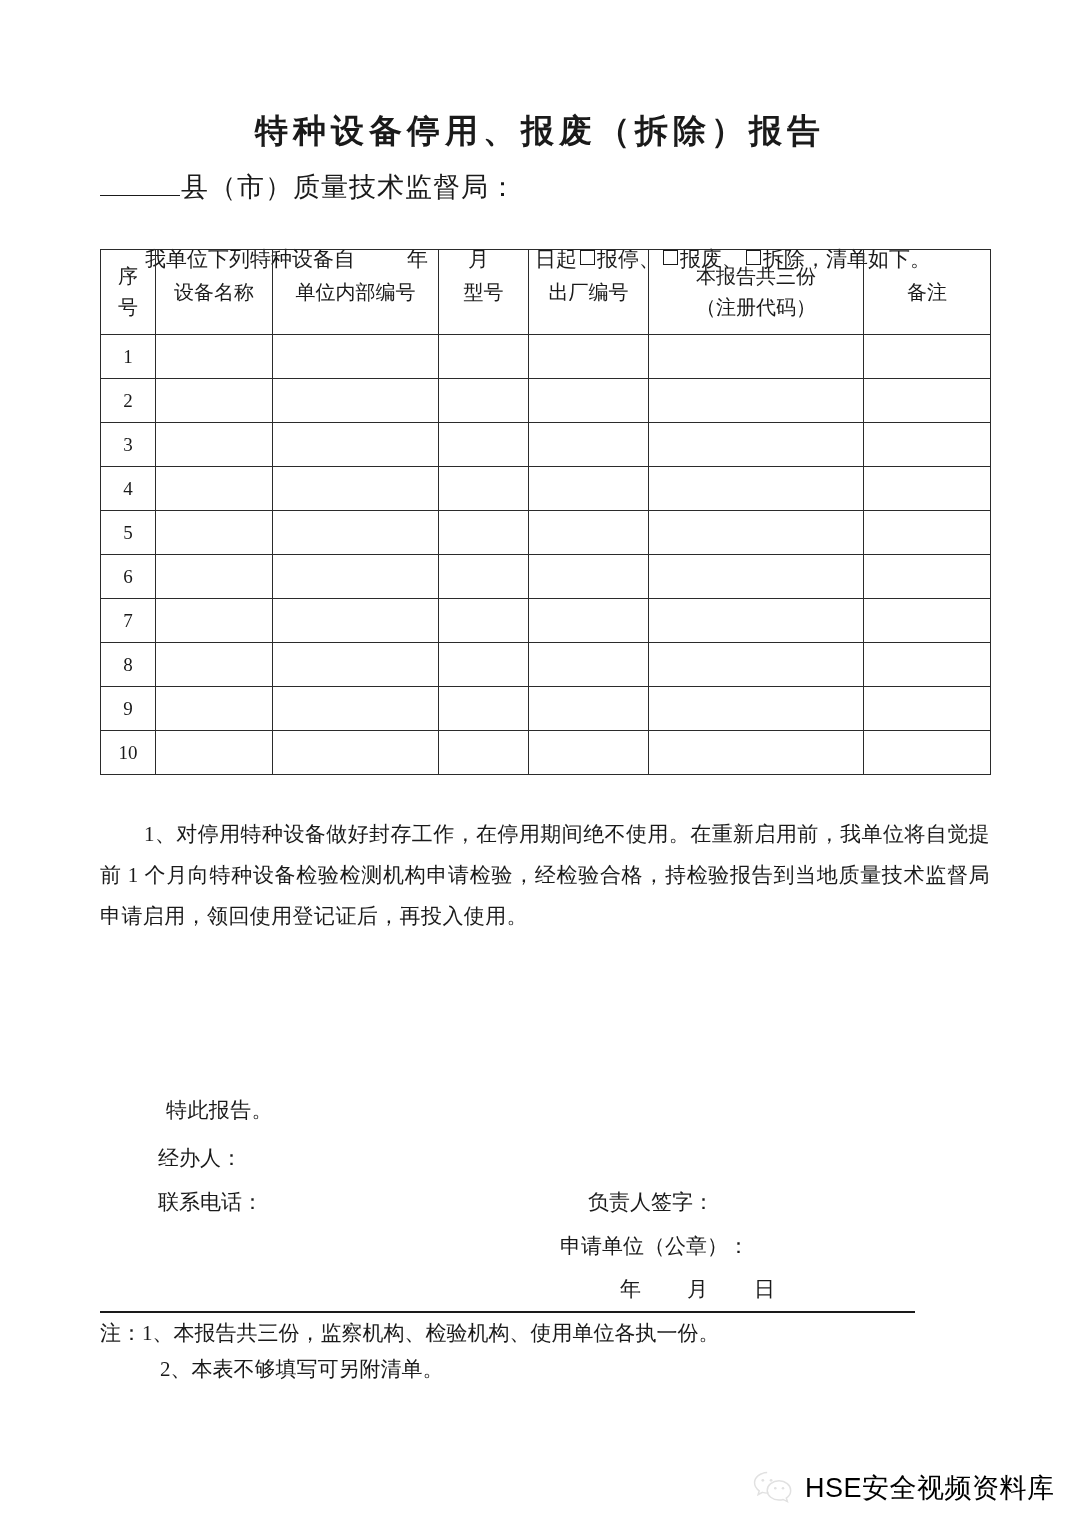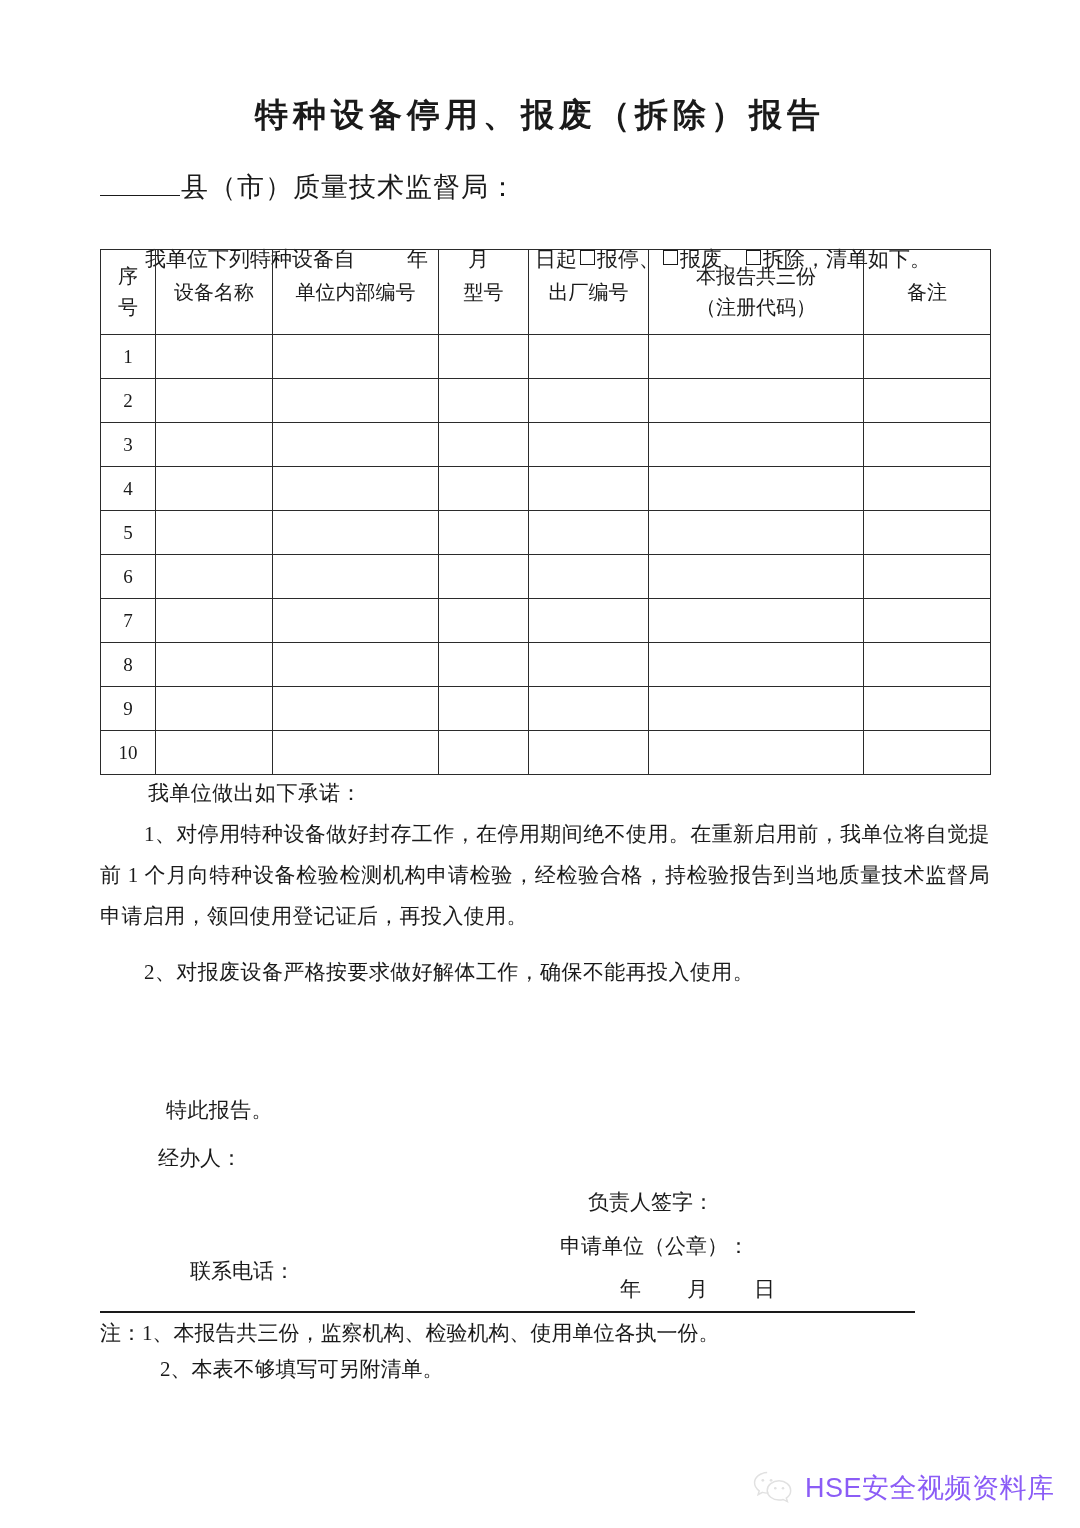--- a/index.html
+++ b/index.html
@@ -20,21 +20,21 @@
     position: absolute;
     left: 0; top: 0;
     width: 1080px;
     height: 1528px;
   }
 
   
   .doc-title {
     position: absolute;
     left: 0;
-    top: 92px;
+    top: 108px;
     width: 1080px;
     text-align: center;
     font-size: 33px;
     font-weight: bold;
     letter-spacing: 5px;
     line-height: 46px;
     white-space: nowrap;
   }
 
   
@@ -121,21 +121,21 @@
   .p-hereby { left: 166px; top: 1090px; white-space: nowrap; }
 
   
   .sig {
     position: absolute;
     font-size: 21px;
     line-height: 32px;
     white-space: nowrap;
   }
   .sig-handler { left: 158px; top: 1142px; }
-  .sig-phone   { left: 158px; top: 1255px; margin-left: 32px; }
+  .sig-phone   { left: 158px; top: 1186px; }
   .sig-leader  { left: 588px; top: 1186px; }
   .sig-unit    { left: 560px; top: 1230px; }
   .sig-date    { left: 620px; top: 1273px; letter-spacing: 0px; }
   .sig-date .dgap { display: inline-block; width: 46px; }
 
   
   .footer-rule {
     position: absolute;
     left: 100px;
     top: 1311px;
@@ -167,21 +167,21 @@
   }
   .wm-icon {
     width: 44px;
     height: 38px;
     flex: 0 0 auto;
     opacity: 0.85;
   }
   .wm-text {
     font-family: "Liberation Sans", "DejaVu Sans", sans-serif;
     font-size: 27px;
-    color: #8b5cf6;
+    color: #000000;
     letter-spacing: 0.5px;
     white-space: nowrap;
     line-height: 34px;
   }
 </style>
 </head>
 <body>
 
 <div class="page">
 
@@ -309,25 +309,23 @@
         <td></td>
         <td></td>
         <td></td>
         <td></td>
         <td></td>
         <td></td>
       </tr>
     </tbody>
   </table>
 
-  <div class="para p-promise">我单位做出如下承诺：</div>
 
   <div class="para p-1">1、对停用特种设备做好封存工作，在停用期间绝不使用。在重新启用前，我单位将自觉提前 1 个月向特种设备检验检测机构申请检验，经检验合格，持检验报告到当地质量技术监督局申请启用，领回使用登记证后，再投入使用。</div>
 
-  <div class="para p-2">2、对报废设备严格按要求做好解体工作，确保不能再投入使用。</div>
 
 
   <div class="para p-hereby">特此报告。</div>
 
   <div class="sig sig-handler">经办人：</div>
 
   <div class="sig sig-phone">联系电话：</div>
 
   <div class="sig sig-leader">负责人签字：</div>
 

